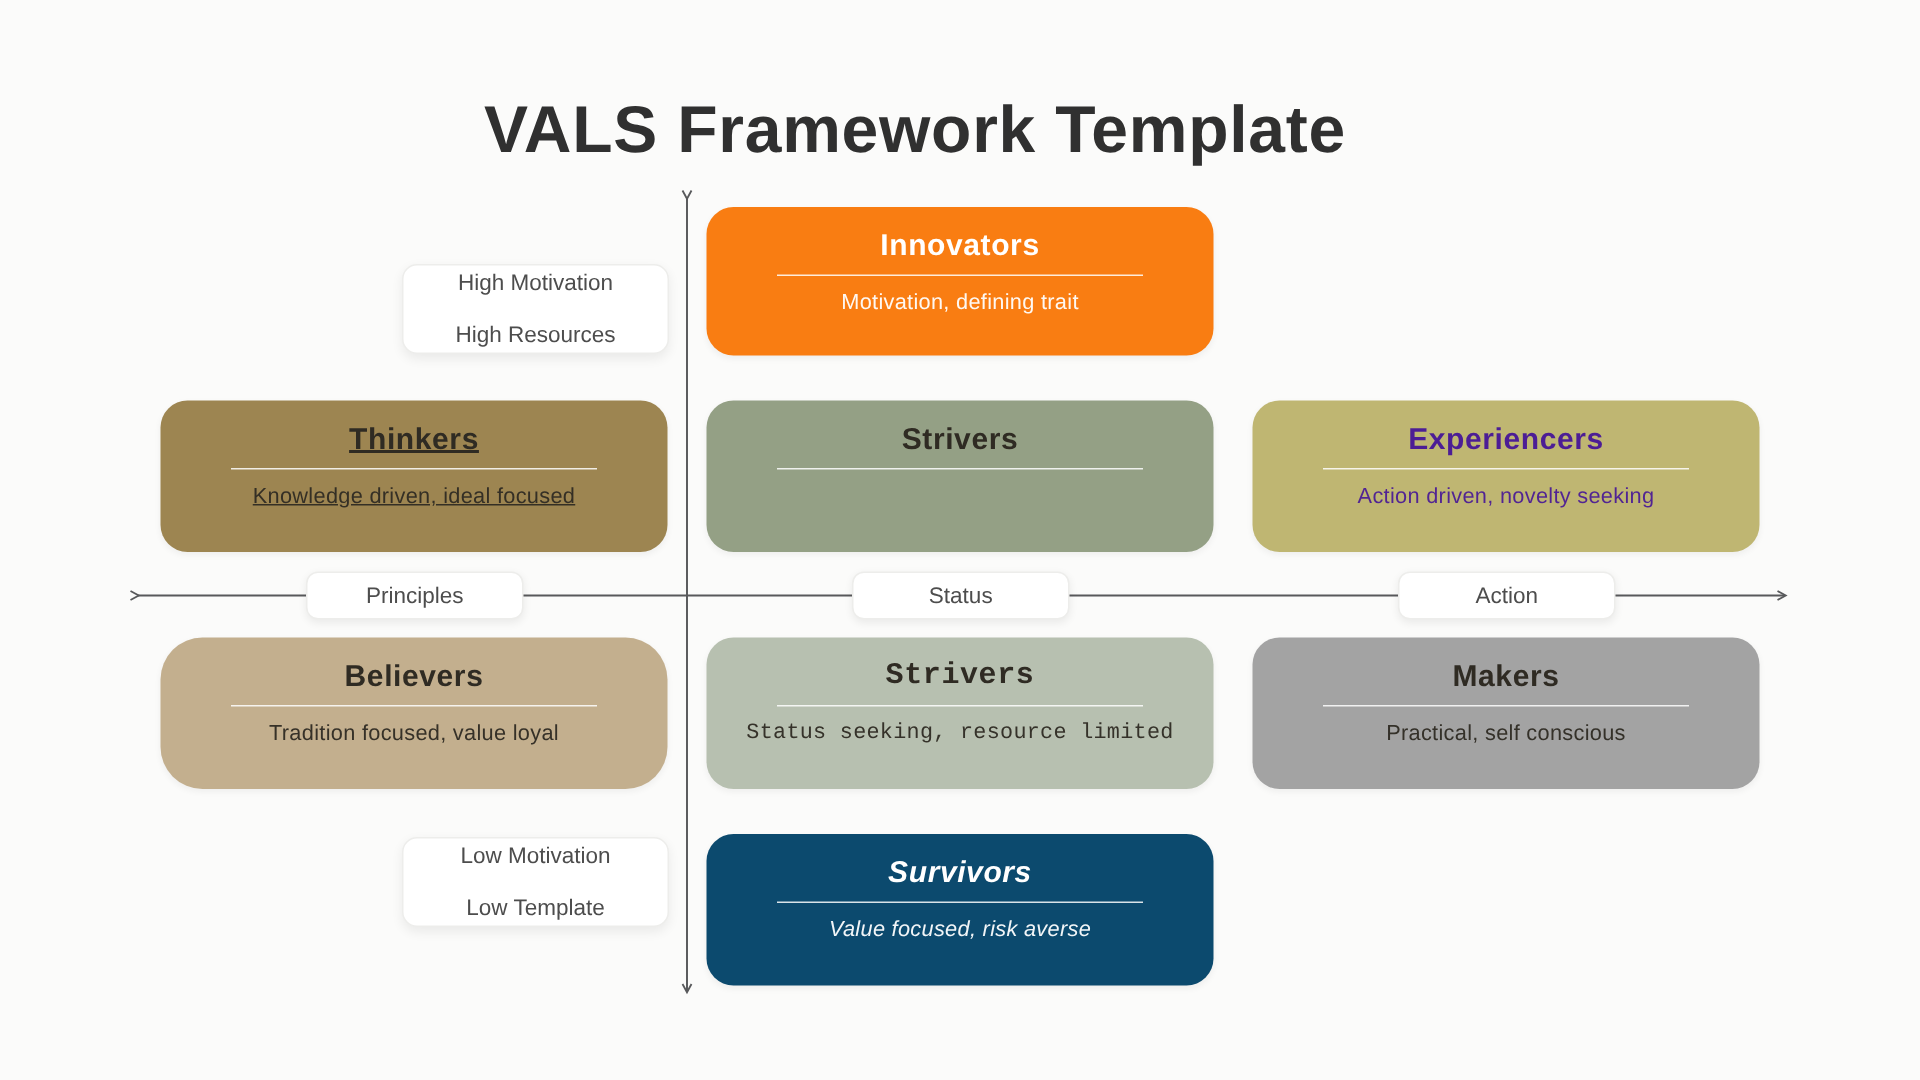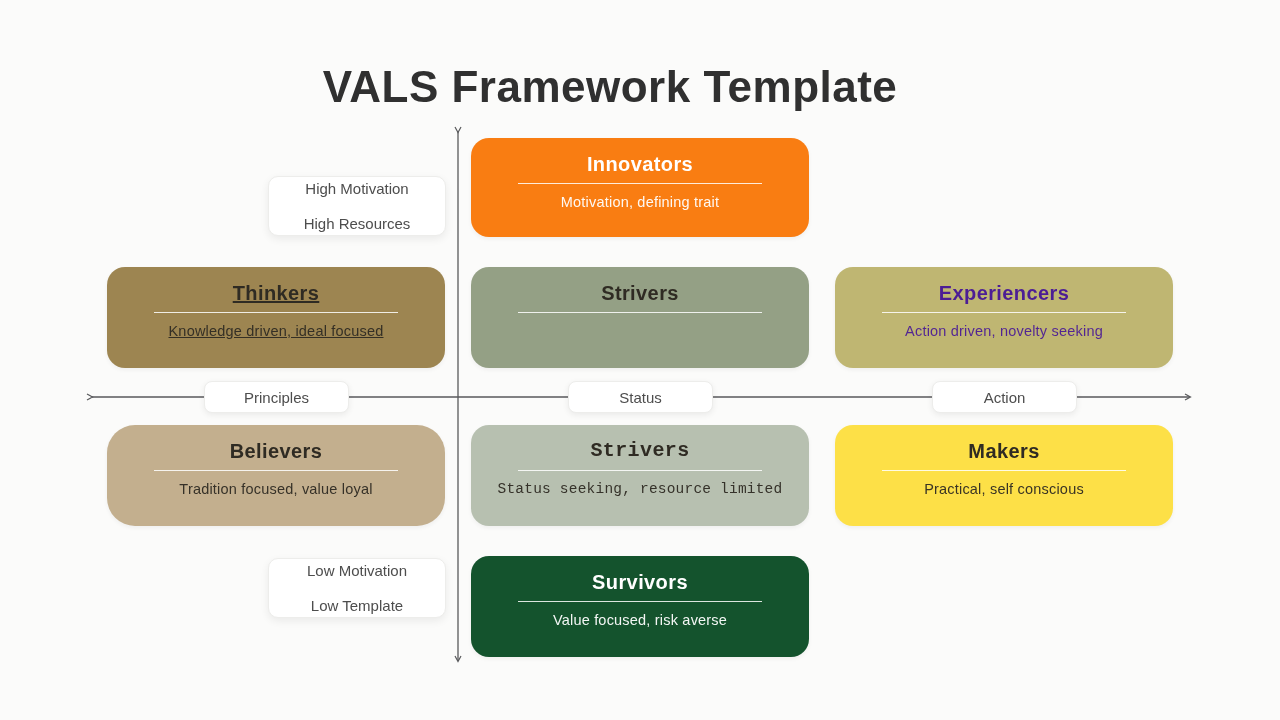--- a/index.html
+++ b/index.html
@@ -146,27 +146,27 @@
     <div class="seg-divider"></div>
     <div class="seg-desc">Tradition focused, value loyal</div>
   </div>
 
   <div class="seg col-center row3" style="background-color: rgb(183, 192, 176); color: rgb(47, 43, 35); font-family: Liberation Mono, monospace;">
     <div class="seg-title">Strivers</div>
     <div class="seg-divider"></div>
     <div class="seg-desc">Status seeking, resource limited</div>
   </div>
 
-  <div class="seg col-right row3" style="background-color: #fde047; color: rgb(47, 43, 35);">
+  <div class="seg col-right row3" style="background-color: #a3a3a3; color: rgb(47, 43, 35);">
     <div class="seg-title">Makers</div>
     <div class="seg-divider"></div>
     <div class="seg-desc">Practical, self conscious</div>
   </div>
 
-  <div class="seg col-center row4" style="background-color: #14532d; color: rgb(255, 255, 255);">
+  <div class="seg col-center row4" style="background-color: #0c4a6e; color: rgb(255, 255, 255); font-style: italic;">
     <div class="seg-title">Survivors</div>
     <div class="seg-divider"></div>
     <div class="seg-desc">Value focused, risk averse</div>
   </div>
 
   <div class="note-pill pill-high">
     <span>High Motivation</span>
     <span>High Resources</span>
   </div>
   <div class="note-pill pill-low">

